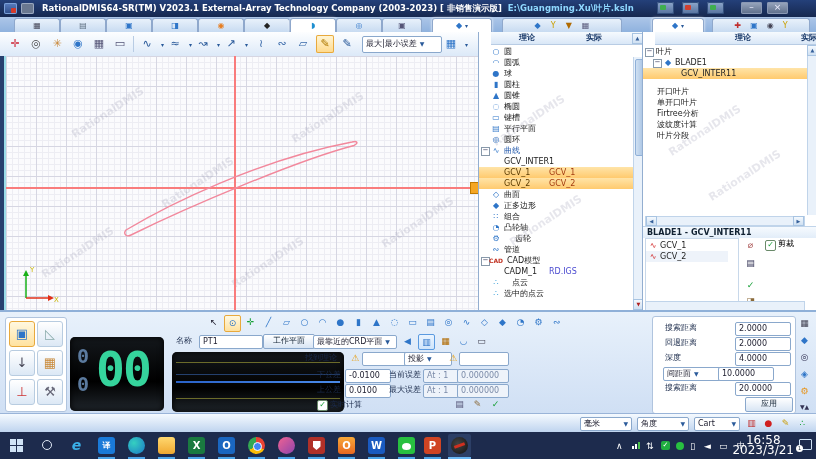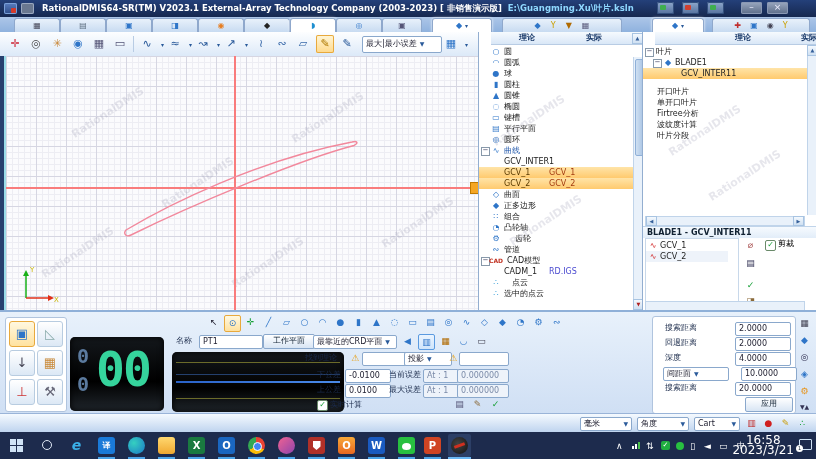--- a/index.html
+++ b/index.html
@@ -484,21 +484,21 @@
     <span class="mini" style="left:488px;top:85px;color:#18a038;">✓</span>
 
     <div class="card" style="left:652px;top:4px;width:142px;height:96px;">
       <span class="flabel" style="left:12px;top:5px;">搜索距离</span>
       <span class="fbox" style="left:82px;top:5px;width:48px;">2.0000</span>
       <span class="flabel" style="left:12px;top:20px;">回退距离</span>
       <span class="fbox" style="left:82px;top:20px;width:48px;">2.0000</span>
       <span class="flabel" style="left:12px;top:35px;">深度</span>
       <span class="fbox" style="left:82px;top:35px;width:48px;">4.0000</span>
       <span class="fbox" style="left:10px;top:50px;width:58px;"><span>间距面</span><span class="ddarrow">▼</span></span>
-      <span class="fbox" style="left:88px;top:50px;width:48px;">10.0000</span>
+      <span class="fbox" style="left:65px;top:50px;width:48px;">10.0000</span>
       <span class="flabel" style="left:12px;top:65px;">搜索距离</span>
       <span class="fbox" style="left:82px;top:65px;width:48px;">20.0000</span>
       <span class="fbtn" style="left:92px;top:80px;width:38px;">应用</span>
     </div>
 
     <span class="mini" style="left:797px;top:4px;color:#445;">▦</span>
     <span class="mini" style="left:797px;top:21px;color:#2e75c8;">◆</span>
     <span class="mini" style="left:797px;top:38px;color:#335;">◎</span>
     <span class="mini" style="left:797px;top:55px;color:#2e75c8;">◈</span>
     <span class="mini" style="left:797px;top:72px;color:#e8941a;">⚙</span>

